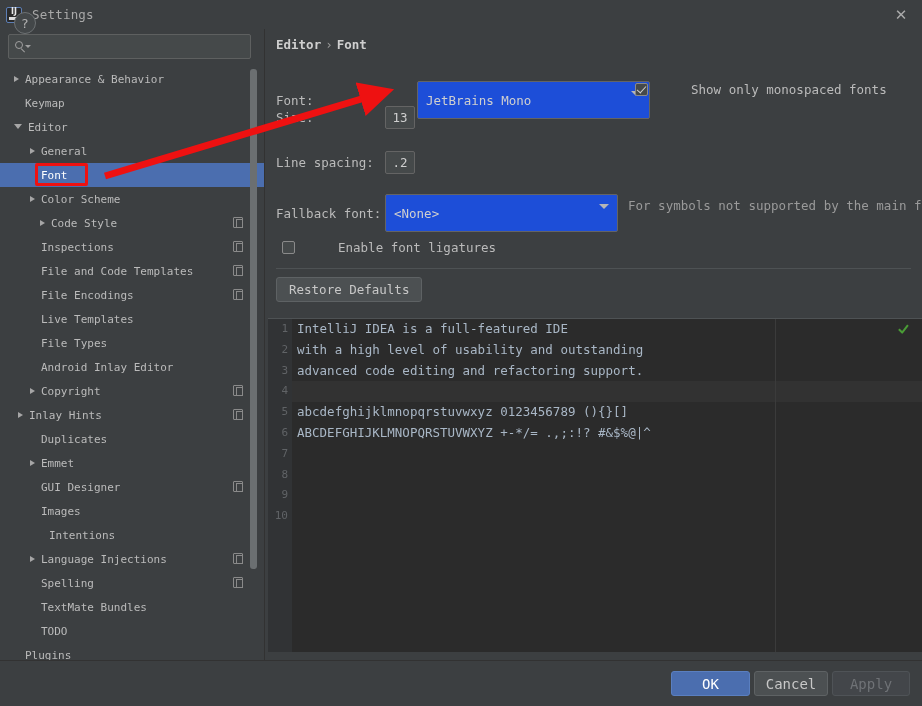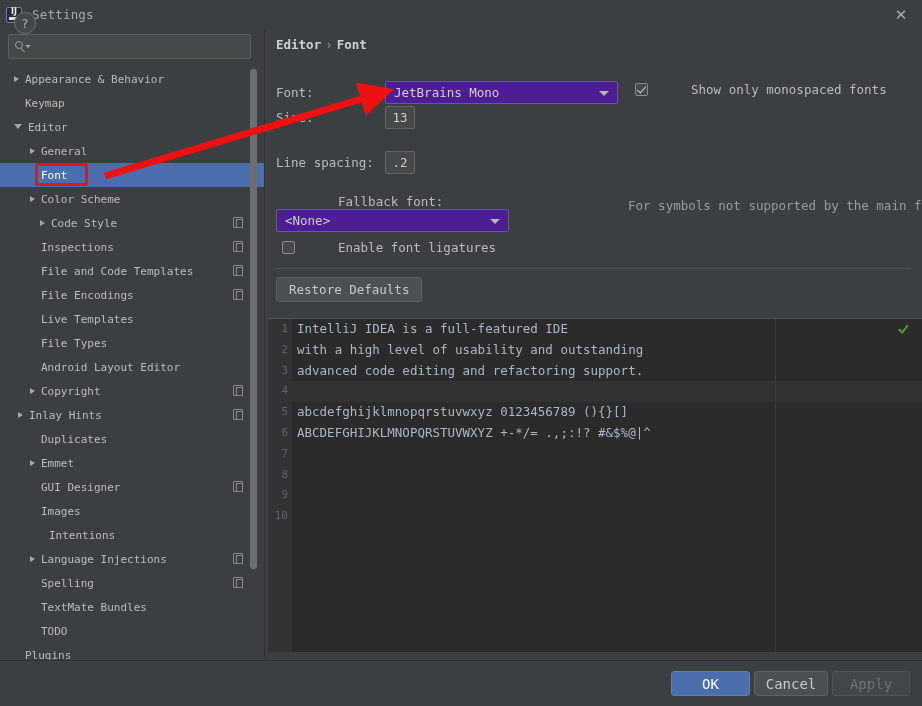--- a/index.html
+++ b/index.html
@@ -150,22 +150,22 @@
     font-size: 12.5px; color: #cfcfcf; font-weight: bold;
     white-space: nowrap;
   }
   .breadcrumb .sep { color: #9a9a9a; font-weight: normal; margin: 0 4px; }
 
   .form-row { position: absolute; display: flex; align-items: center; }
   .form-label { font-size: 12.5px; color: #bbbbbb; white-space: nowrap; }
 
   .combo {
     position: relative;
-    background: #4c1d95; border: 1px solid #646464; border-radius: 2px;
-    height: 23px; display: flex; align-items: center;
+    background: #1d4ed8; border: 1px solid #646464; border-radius: 2px;
+    height: 38px; display: flex; align-items: center;
     color: #cfcfcf; font-size: 12.5px;
   }
   .combo .val { padding-left: 8px; white-space: nowrap; }
   .combo .chev {
     position: absolute; right: 8px; top: 9px;
     width: 0; height: 0;
     border-left: 5px solid transparent; border-right: 5px solid transparent;
     border-top: 5px solid #b6b6b6;
   }
   .textfield {
@@ -343,21 +343,21 @@
         <div class="tree-item" style="padding-left: 30px;">
           <span class="arrow hidden"></span>
           <span>Live Templates</span>
         </div>
         <div class="tree-item" style="padding-left: 30px;">
           <span class="arrow hidden"></span>
           <span>File Types</span>
         </div>
         <div class="tree-item" style="padding-left: 30px;">
           <span class="arrow hidden"></span>
-          <span>Android Layout Editor</span>
+          <span>Android Inlay Editor</span>
         </div>
         <div class="tree-item" style="padding-left: 30px; align-items: center;">
           <span class="arrow"></span>
           <span>Copyright</span>
           <span class="copy-badge"></span>
         </div>
         <div class="tree-item" style="padding-left: 18px;">
           <span class="arrow"></span>
           <span>Inlay Hints</span>
           <span class="copy-badge"></span>
@@ -411,21 +411,21 @@
       <div class="scrollbar-thumb"></div>
     </div>
   </div>
   <div class="panel-divider"></div>
 
   <div class="right-panel">
     <div class="breadcrumb">
       <span>Editor</span><span class="sep">›</span><span>Font</span>
     </div>
 
-    <div class="form-row" style="left:11px; top:52px;">
+    <div class="form-row" style="left:11px; top:52px;gap:32px;">
       <div class="form-label" style="width:109px;">Font:</div>
       <div class="combo" style="width:233px;">
         <span class="val">JetBrains Mono</span>
         <span class="chev"></span>
       </div>
     </div>
     <div class="checkrow" style="left:370px; top:53px;">
       <div class="checkbox checked"></div>
       <div class="check-label">Show only monospaced fonts</div>
     </div>
@@ -433,21 +433,21 @@
     <div class="form-row" style="left:11px; top:77px;">
       <div class="form-label" style="width:109px;">Size:</div>
       <div class="textfield">13</div>
     </div>
 
     <div class="form-row" style="left:11px; top:122px;">
       <div class="form-label" style="width:109px;">Line spacing:</div>
       <div class="textfield">.2</div>
     </div>
 
-    <div class="form-row" style="left:11px; top:165px;flex-direction:column;">
+    <div class="form-row" style="left:11px; top:165px;">
       <div class="form-label" style="width:109px;">Fallback font:</div>
       <div class="combo" style="width:233px;">
         <span class="val">&lt;None&gt;</span>
         <span class="chev"></span>
       </div>
     </div>
     <div class="hint" style="left:363px; top:169px; width:294px;">For symbols not supported by the main fo</div>
 
     <div class="checkrow" style="left:17px; top:211px;">
       <div class="checkbox"></div>

